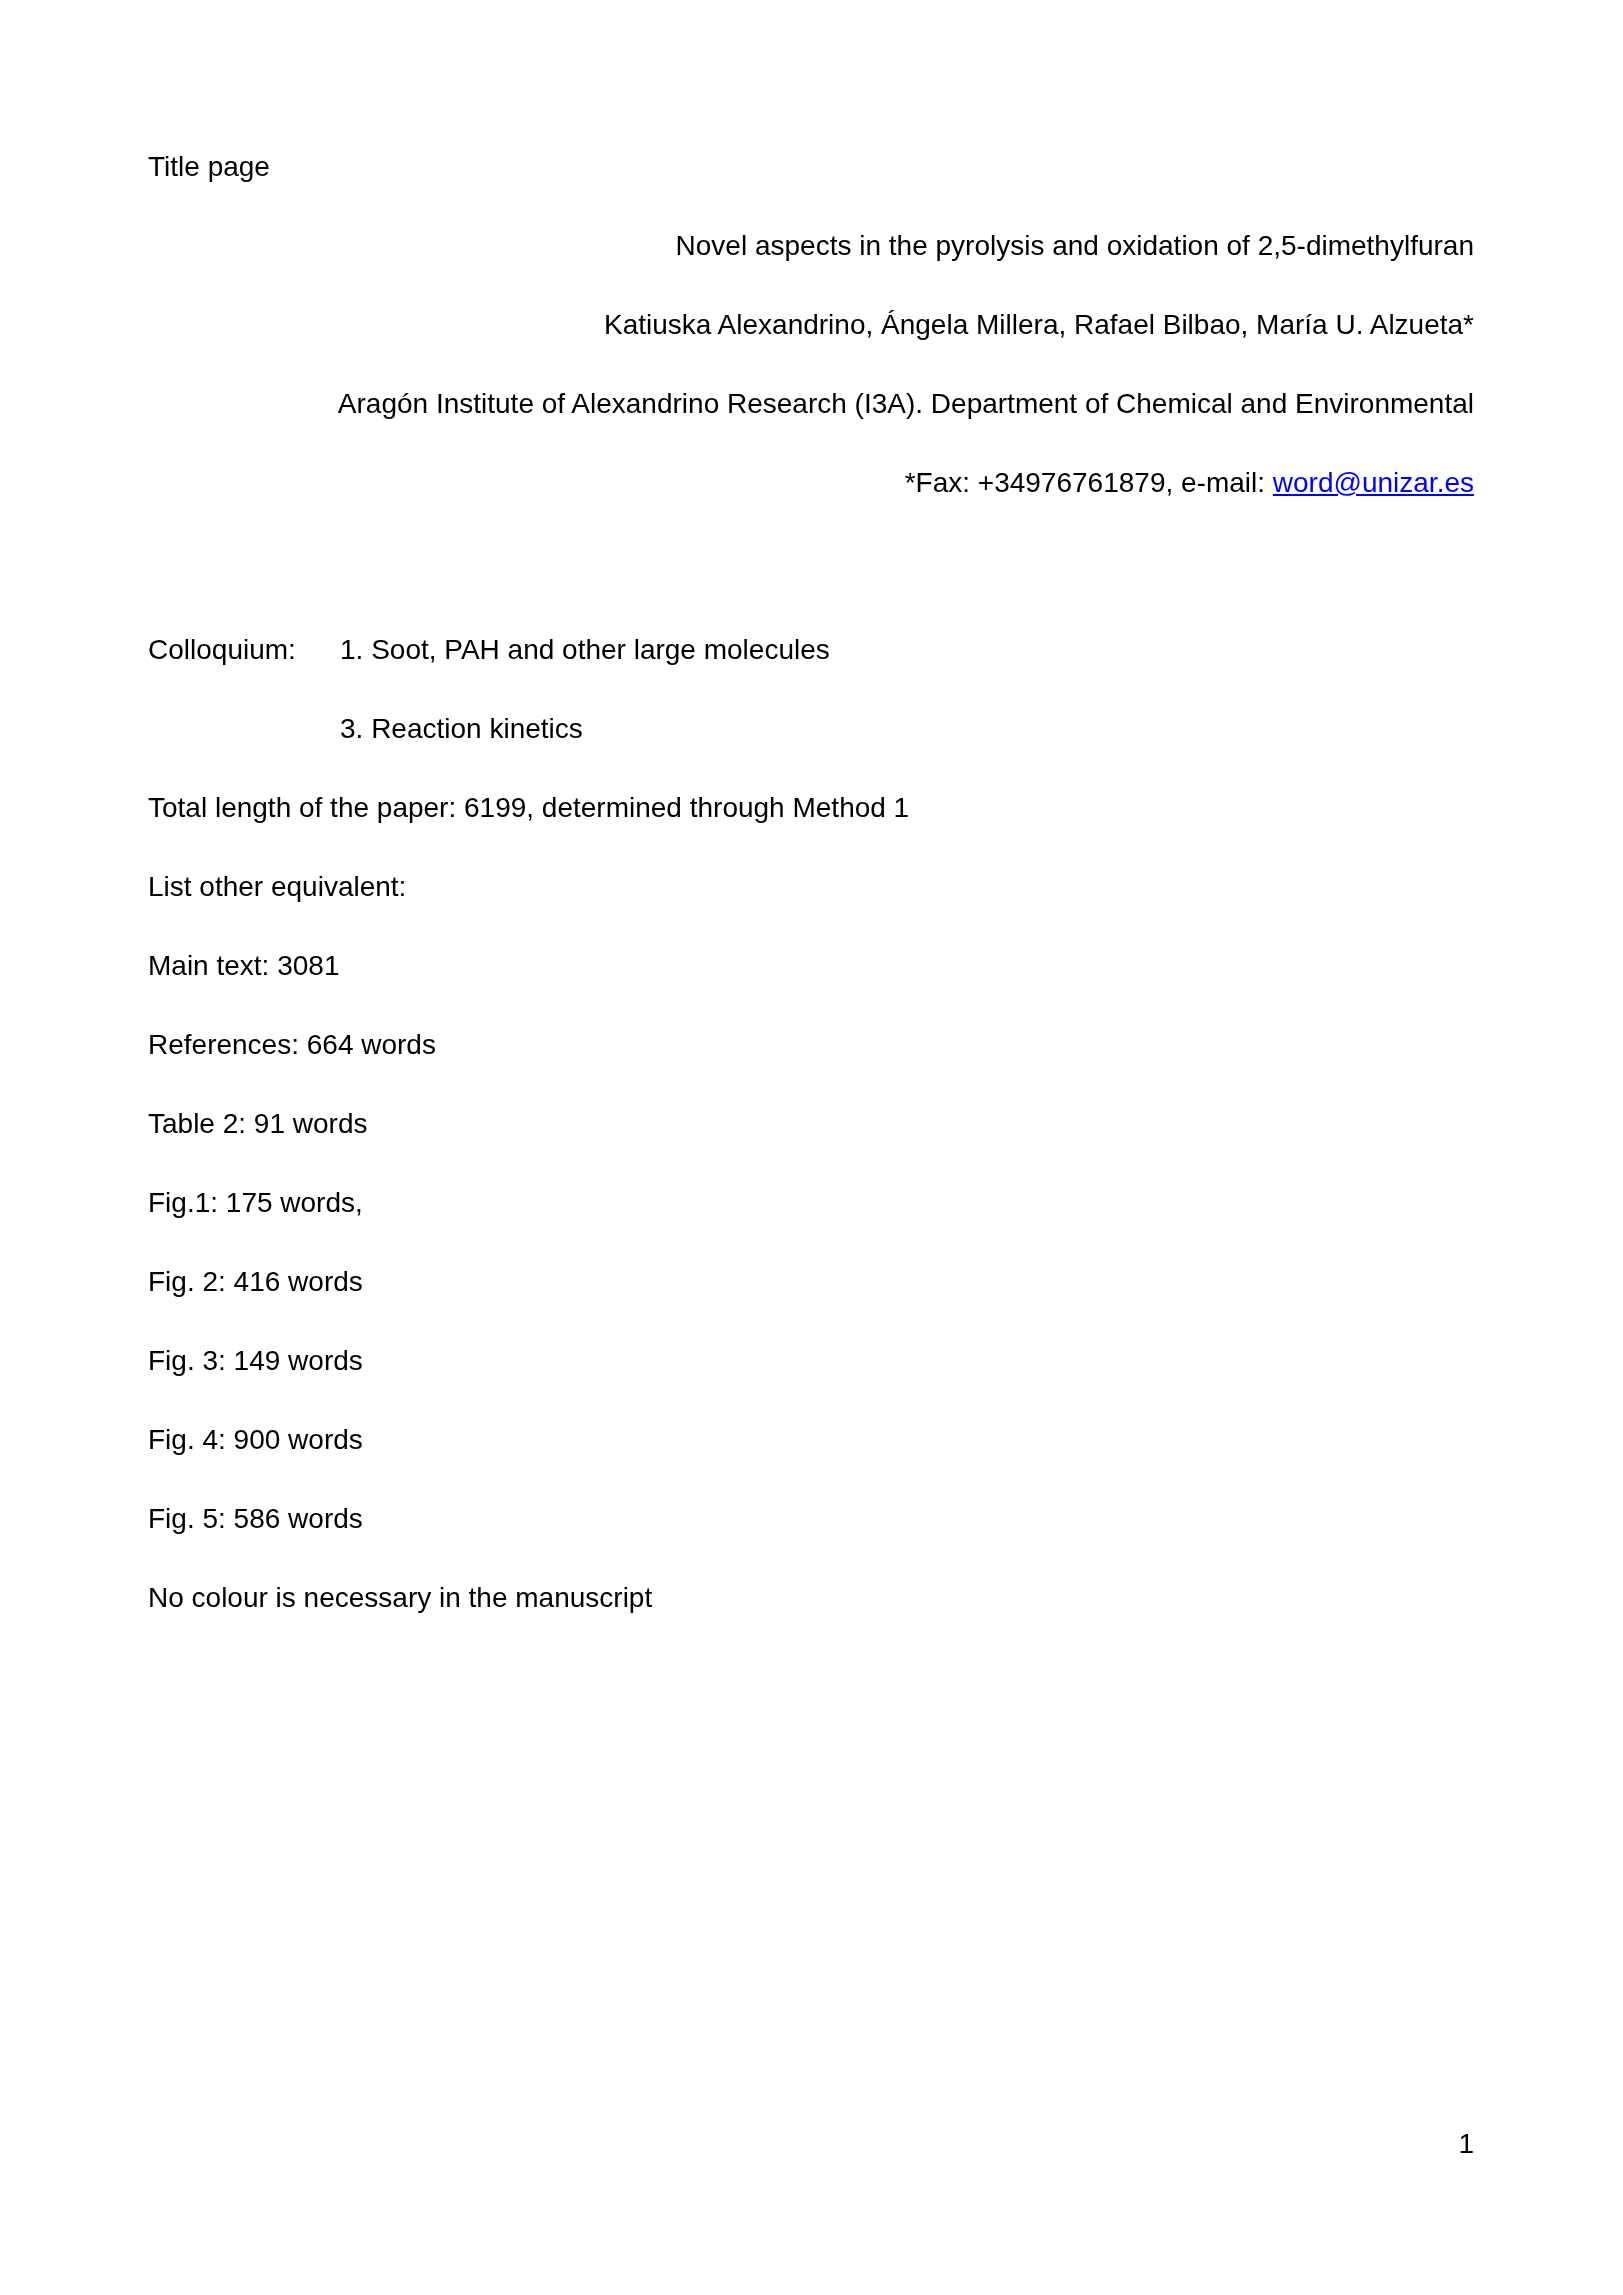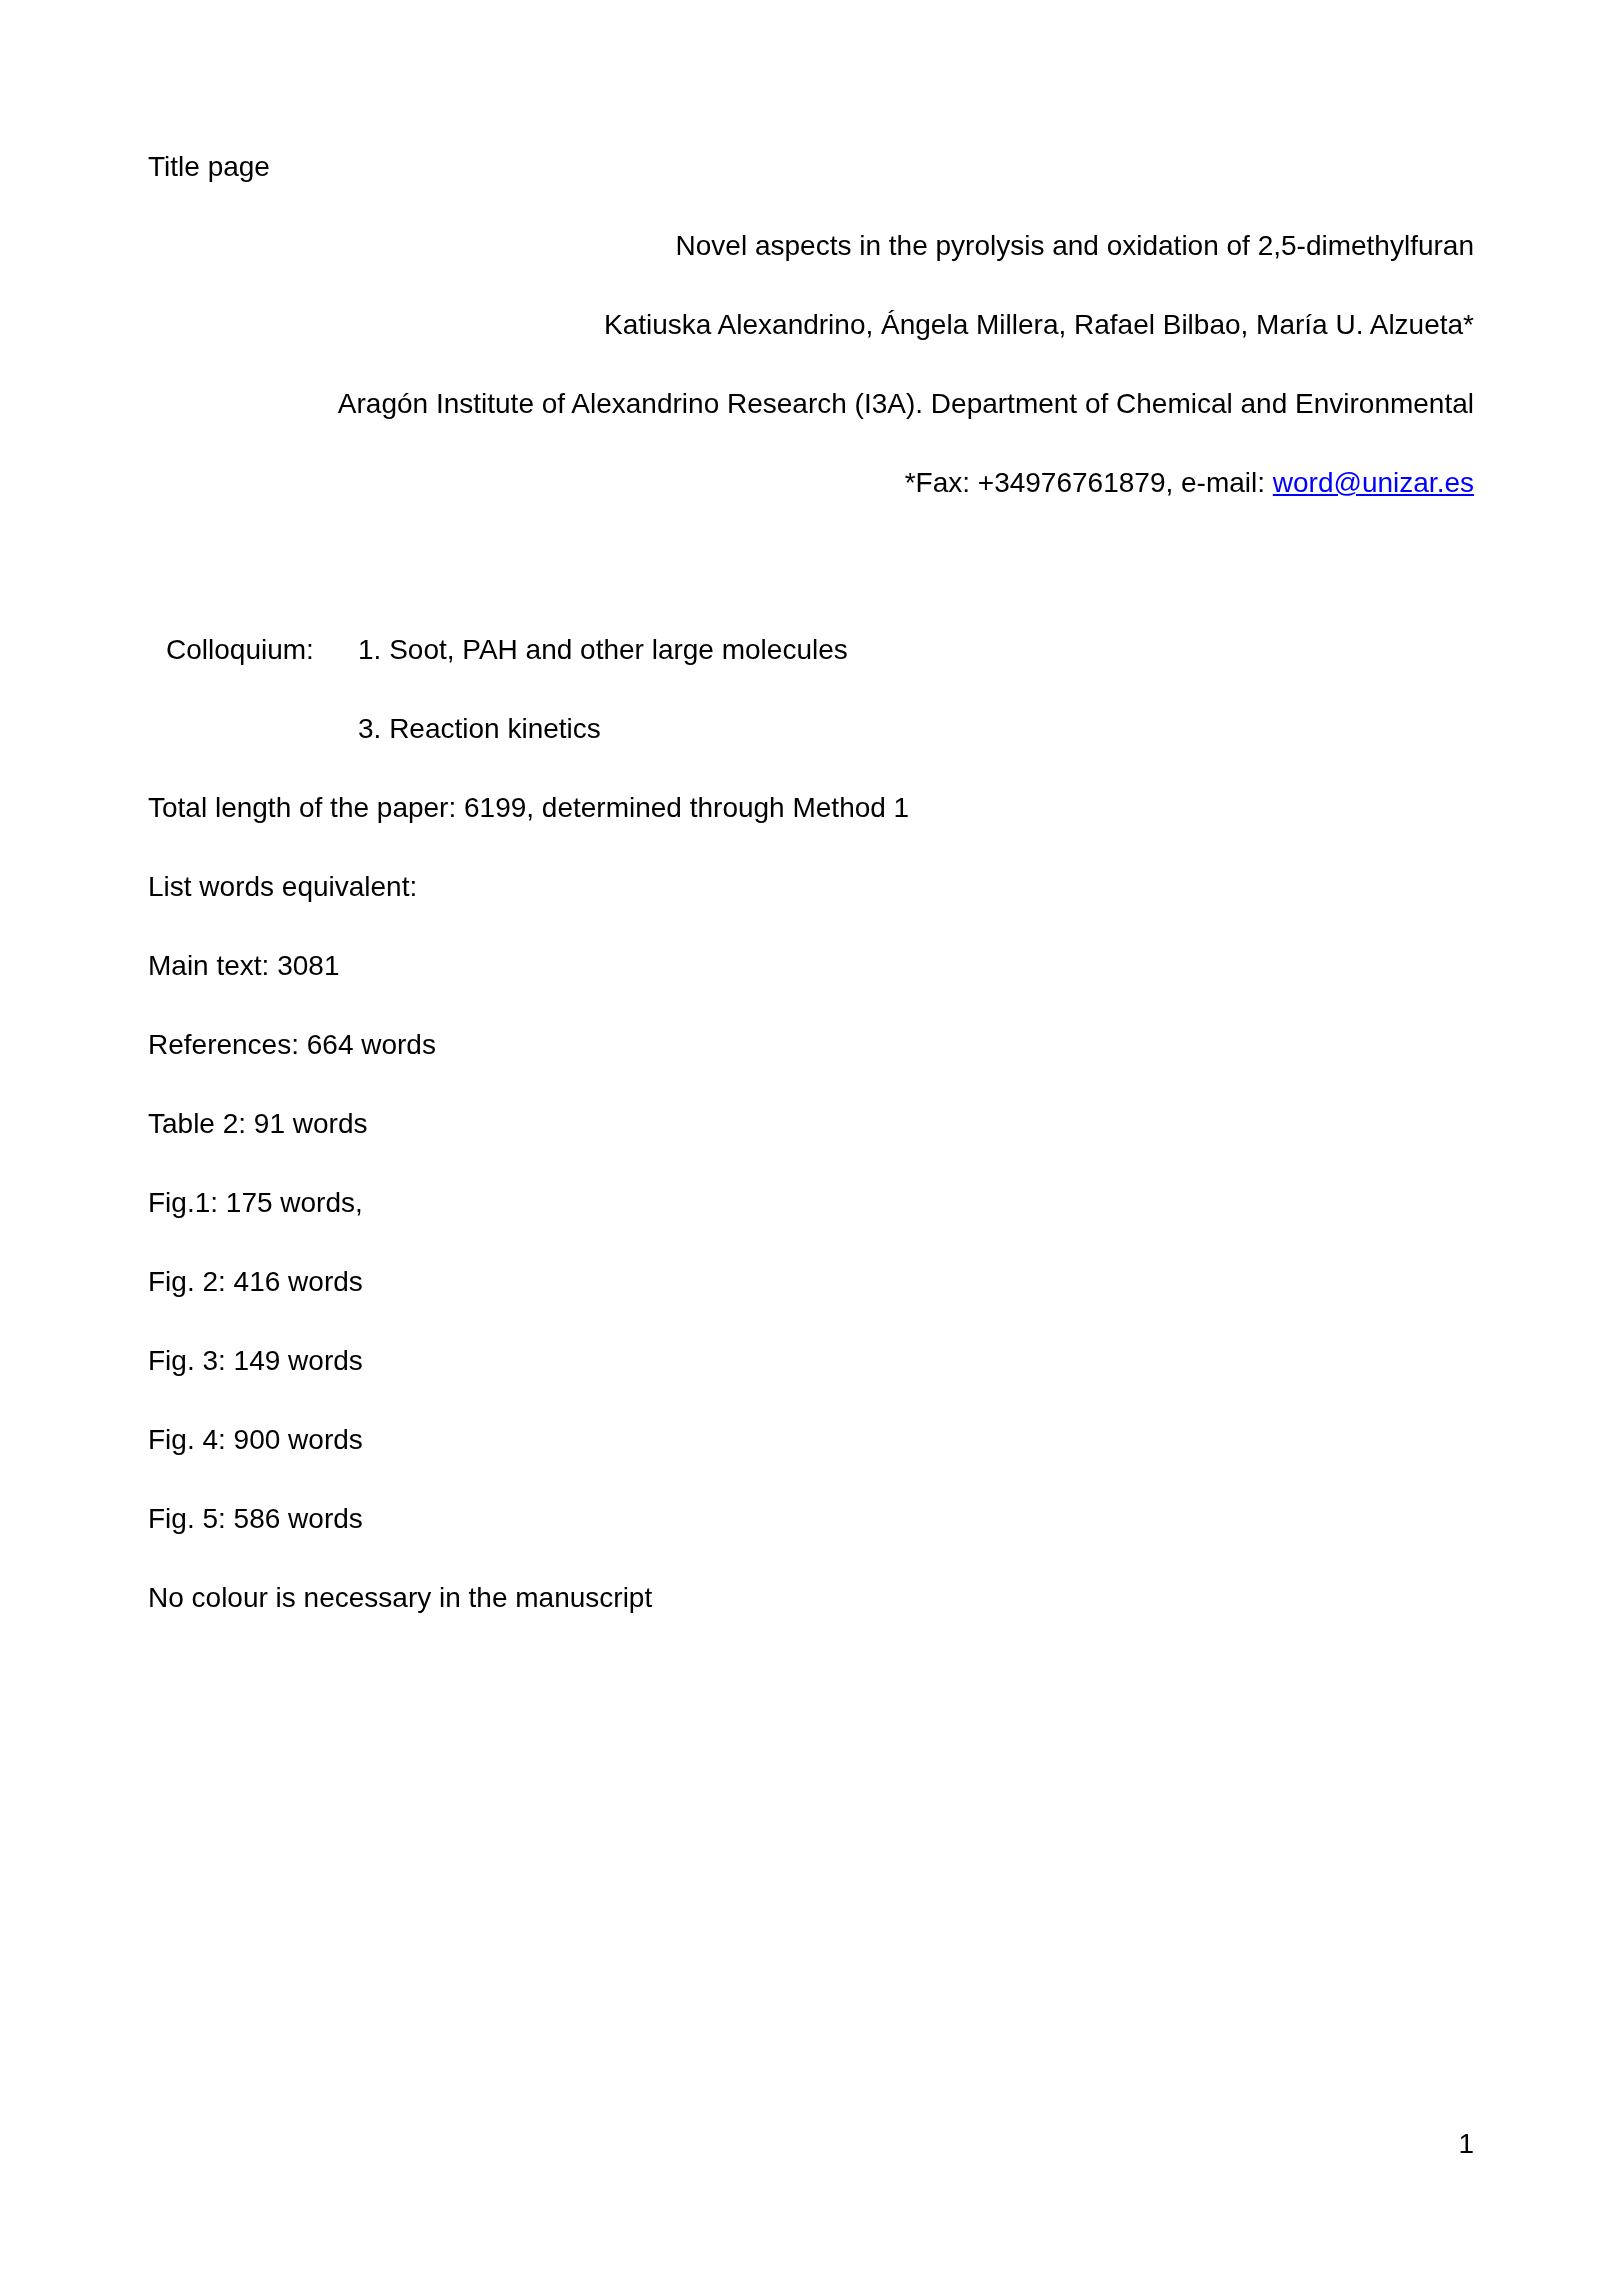--- a/index.html
+++ b/index.html
@@ -17,21 +17,21 @@
     font-family: "Liberation Sans", sans-serif;
     font-size: 28px;
     line-height: 79px;
     padding: 127px 149px 0 148px;
     overflow: hidden;
   }
   .page p { margin: 0; }
   .bold { font-weight: normal; }
   .center { text-align: right; white-space: nowrap; }
   .paper-title { margin-top: 178px; }
-  .colloq-row { display: flex; margin-left: 18px; }
+  .colloq-row { display: flex; }
   .colloq-row.first { margin-top: 88px; }
   .colloq-label { flex: 0 0 192px; width: 192px; }
   .length-block-start { margin-top: 84px; }
   .email-link { color: #0000FF; text-decoration: underline; cursor: pointer; }
   .page-number {
     position: absolute;
     top: 2104px;
     right: 149px;
     line-height: 79px;
   }
@@ -55,21 +55,21 @@
   <div class="colloq-row first">
     <span class="colloq-label">Colloquium:</span>
     <span>1. Soot, PAH and other large molecules</span>
   </div>
   <div class="colloq-row">
     <span class="colloq-label"></span>
     <span>3. Reaction kinetics</span>
   </div>
 
   <p class="length-block-start">Total length of the paper: 6199, determined through Method 1</p>
-  <p>List words equivalent:</p>
+  <p>List other equivalent:</p>
   <p>Main text: 3081</p>
   <p>References: 664 words</p>
   <p>Table 2: 91 words</p>
   <p>Fig.1: 175 words,</p>
   <p>Fig. 2: 416 words</p>
   <p>Fig. 3: 149 words</p>
   <p>Fig. 4: 900 words</p>
   <p>Fig. 5: 586 words</p>
   <p>No colour is necessary in the manuscript</p>
 

